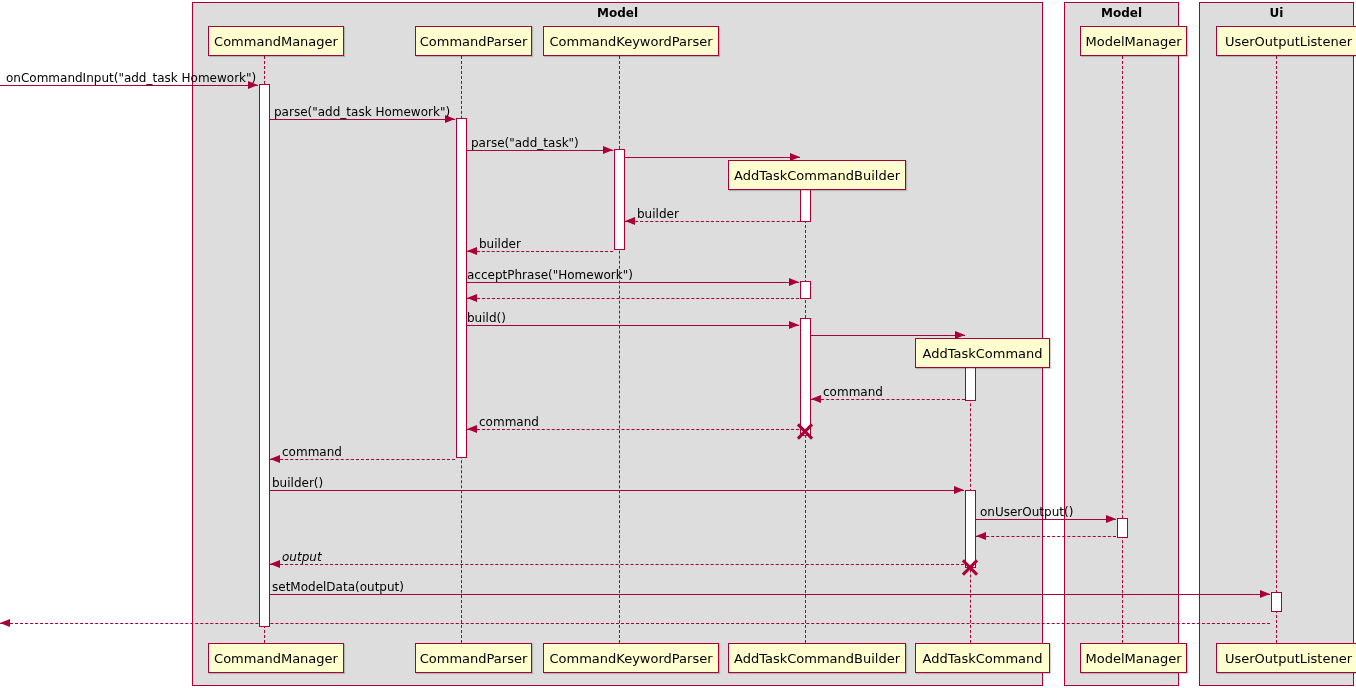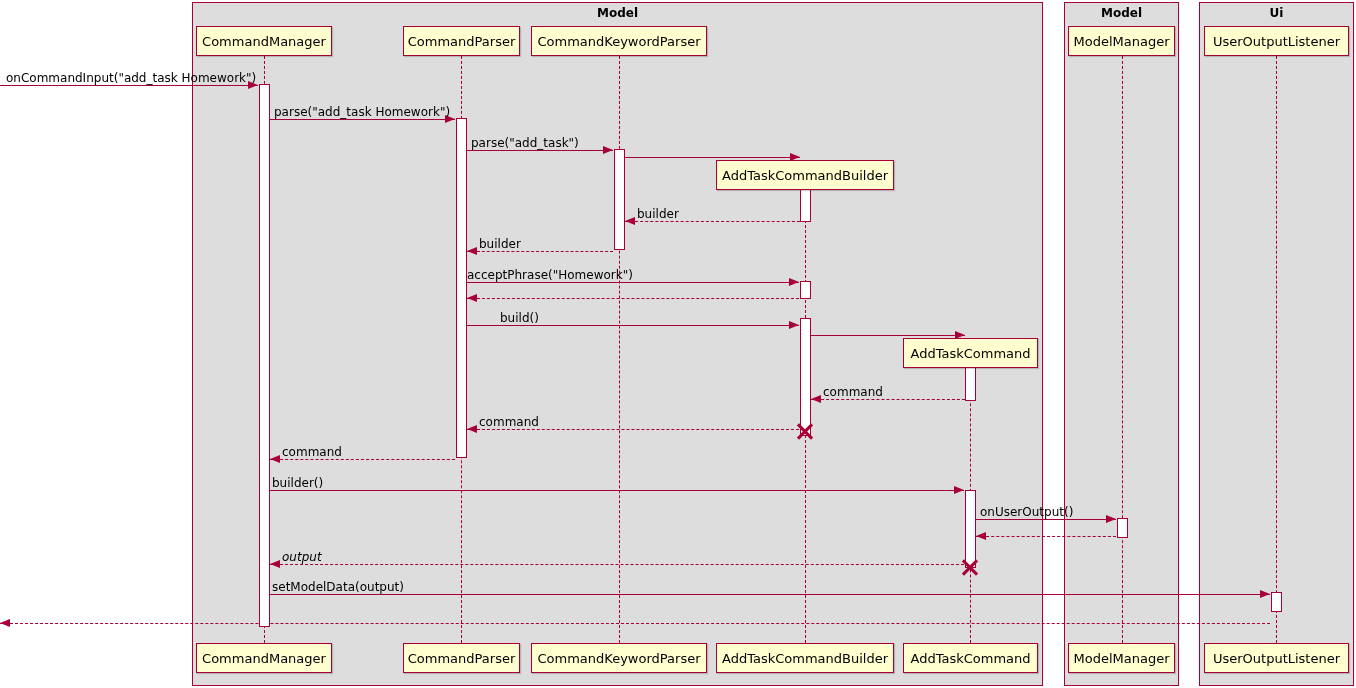--- a/index.html
+++ b/index.html
@@ -42,20 +42,21 @@
     background: #FEFECE;
     border: 1.5px solid #A80036;
     box-sizing: border-box;
     display: flex;
     align-items: center;
     justify-content: center;
     font-size: 13px;
     color: #000000;
     white-space: nowrap;
     box-shadow: 1px 1px 1px rgba(0,0,0,0.18);
+    margin-left: 12px;
   }
   
   .activation {
     position: absolute;
     width: 11px;
     background: #FFFFFF;
     border: 1px solid #A80036;
     box-sizing: border-box;
   }
   
@@ -142,21 +143,21 @@
       <div class="msg-line ret" style="left: 467px; top: 251px; width: 146px;"></div>
       <div class="arrow-head left" style="left: 467px; top: 247px;"></div>
       <div class="msg-label" style="left: 479px; top: 237px;">builder</div>
       <div class="msg-line" style="left: 467px; top: 282px; width: 332px;"></div>
       <div class="arrow-head right" style="left: 789px; top: 278px;"></div>
       <div class="msg-label" style="left: 467px; top: 268px;">acceptPhrase("Homework")</div>
       <div class="msg-line ret" style="left: 467px; top: 298px; width: 332px;"></div>
       <div class="arrow-head left" style="left: 467px; top: 294px;"></div>
       <div class="msg-line" style="left: 467px; top: 325px; width: 332px;"></div>
       <div class="arrow-head right" style="left: 789px; top: 321px;"></div>
-      <div class="msg-label" style="left: 467px; top: 311px; margin-left: 33px;">build()</div>
+      <div class="msg-label" style="left: 467px; top: 311px;">build()</div>
       <div class="msg-line" style="left: 811px; top: 335px; width: 154px;"></div>
       <div class="arrow-head right" style="left: 955px; top: 331px;"></div>
       <div class="msg-line ret" style="left: 811px; top: 399px; width: 159px;"></div>
       <div class="arrow-head left" style="left: 811px; top: 395px;"></div>
       <div class="msg-label" style="left: 823px; top: 385px;">command</div>
       <div class="msg-line ret" style="left: 467px; top: 429px; width: 332px;"></div>
       <div class="arrow-head left" style="left: 467px; top: 425px;"></div>
       <div class="msg-label" style="left: 479px; top: 415px;">command</div>
       <div class="msg-line ret" style="left: 270px; top: 459px; width: 185px;"></div>
       <div class="arrow-head left" style="left: 270px; top: 455px;"></div>

